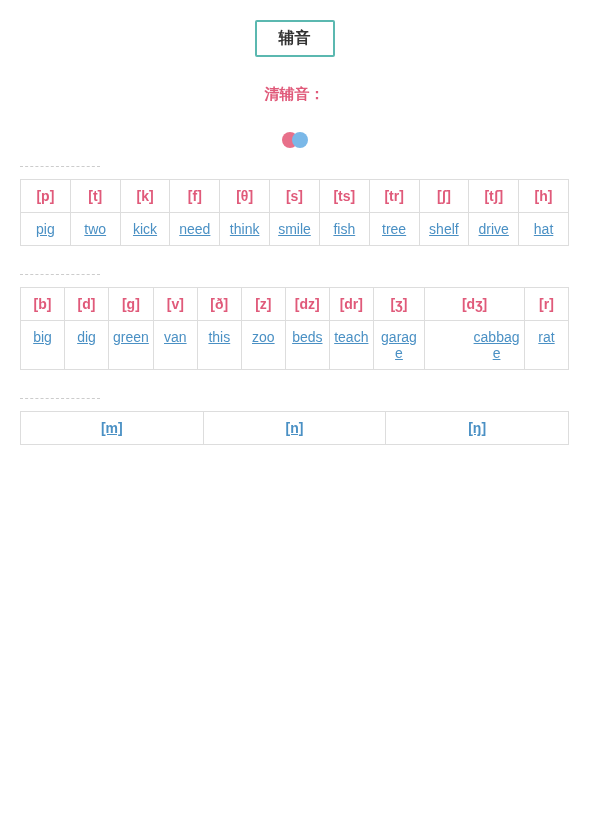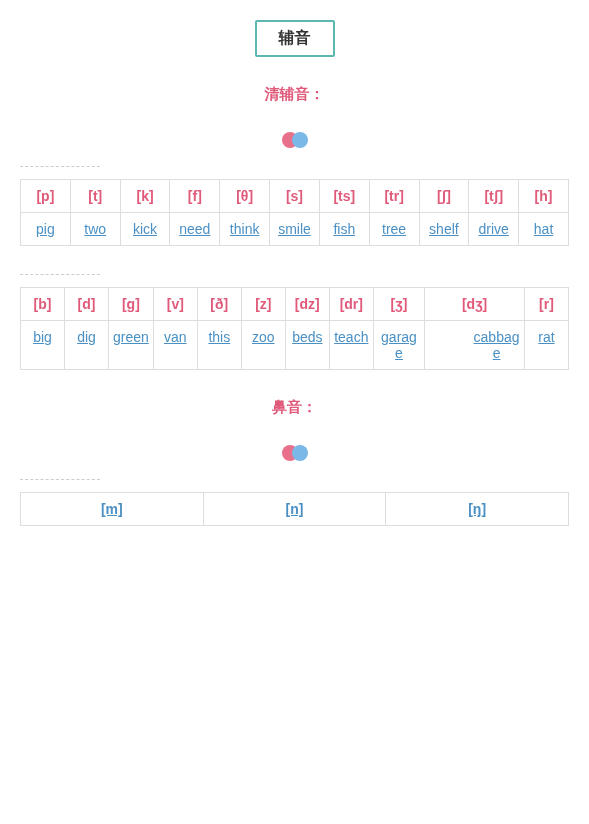--- a/index.html
+++ b/index.html
@@ -171,27 +171,20 @@
             <td>this</td>
             <td>zoo</td>
             <td>beds</td>
             <td>teach</td>
             <td style="word-break: break-all;">garage</td>
             <td style="word-break: break-all; padding-left: 48px;">cabbage</td>
             <td>rat</td>
           </tr>
         </tbody>
       </table>
-      <div class="section-header section-gap">
-        <span class="section-title">鼻音：</span>
-        <span class="toggle-icon">
-          <span class="dot-pink"></span>
-          <span class="dot-blue"></span>
-        </span>
-      </div>
       <div class="dotted-line"></div>
       <table class="phonics-table">
         <tbody>
           <tr>
             <td>[m]</td>
             <td>[n]</td>
             <td>[ŋ]</td>
           </tr>
         </tbody>
       </table>

